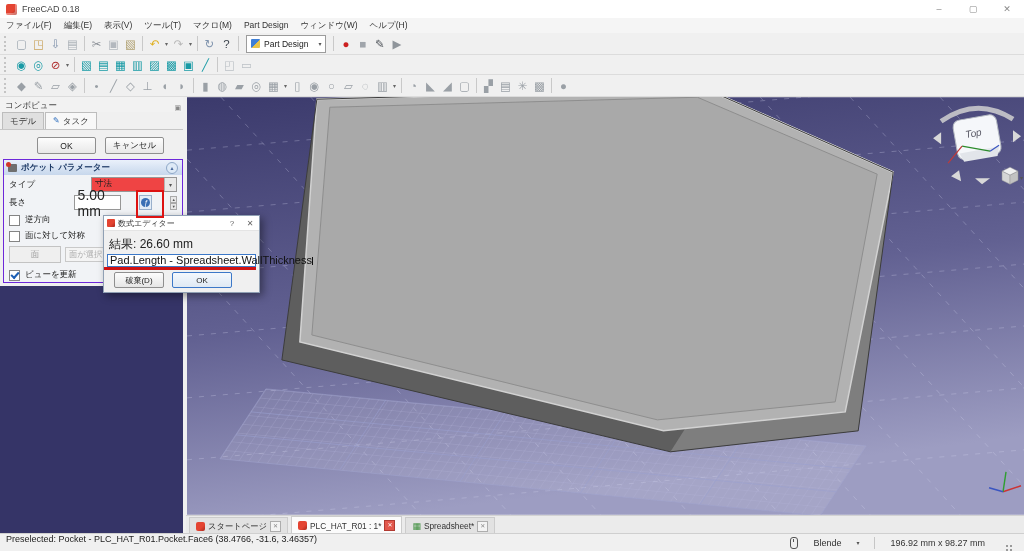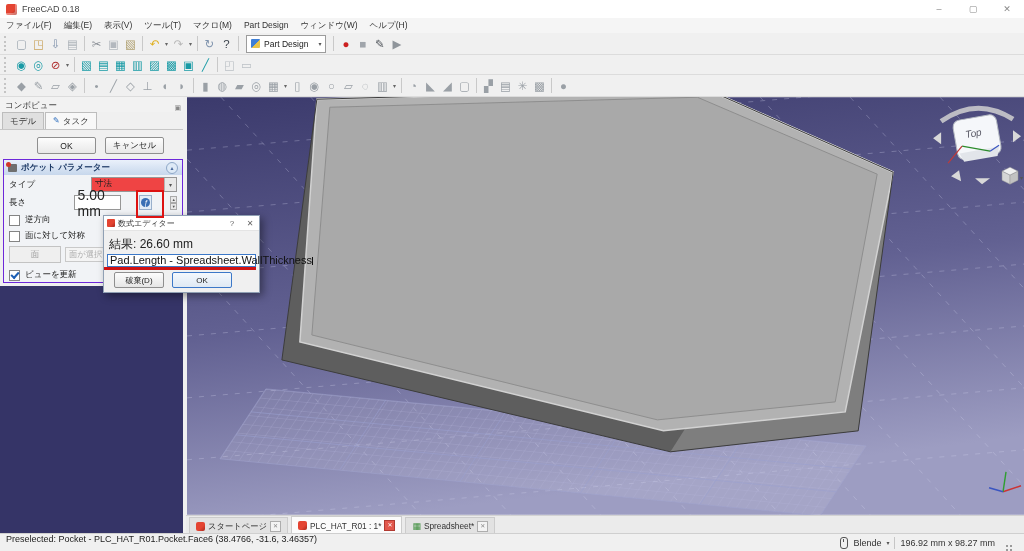--- a/index.html
+++ b/index.html
@@ -99,21 +99,21 @@
     border:1px solid #cccccc;border-bottom:none;margin-left:3px;color:#333;}
   .mtab.active{background:#fbfbfb;height:17px;}
   .mico{width:9px;height:9px;border-radius:2px;background:linear-gradient(135deg,#e44432 60%,#a8271c);}
   .mico-g{font-size:9px;color:#3f8f3f;line-height:9px;}
   .mclose{width:9px;height:9px;border:1px solid #adadad;background:#f3f3f3;font-size:6px;line-height:8px;
     text-align:center;color:#888;}
   .mclose.red{background:#e2574c;border-color:#b13a31;color:#fff;}
   
   .statusbar{left:0;top:533px;width:1024px;height:18px;background:#f0f0f0;border-top:1px solid #cfcfcf;
     display:flex;font-size:9px;color:#222;padding-left:6px;box-sizing:border-box;}
-  .sb-right{margin-left:auto;display:flex;align-items:center;gap:5px;padding-right:12px;color:#333;}
+  .sb-right{margin-left:auto;display:flex;align-items:center;gap:15px;padding-right:12px;color:#333;}
   .mouseico{width:6px;height:10px;border:1px solid #555;border-radius:3px;position:relative;}
   .mouseico::after{content:"";position:absolute;left:2px;top:1px;width:1px;height:3px;background:#555;}
   .sb-sep{width:1px;height:12px;background:#c6c6c6;}
   .grip{width:8px;height:8px;margin-left:4px;position:relative;}
   .grip::after{content:"";position:absolute;right:0;bottom:0;width:2px;height:2px;background:#9a9a9a;
     box-shadow:-4px 4px 0 #9a9a9a,0 4px 0 #9a9a9a,-4px 0 0 #9a9a9a,-8px 8px 0 transparent;}
   .dd{font-size:6px;color:#555;}
 </style>
 </head>
 <body>

